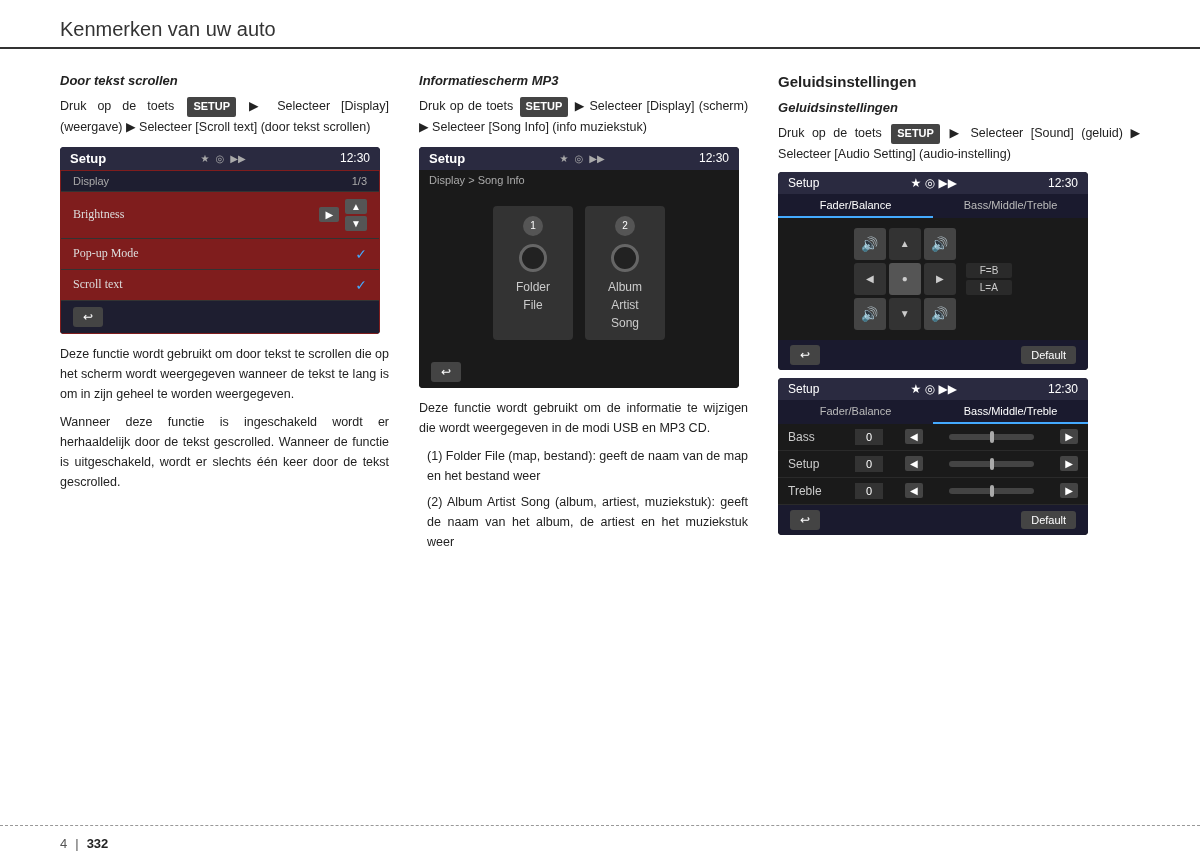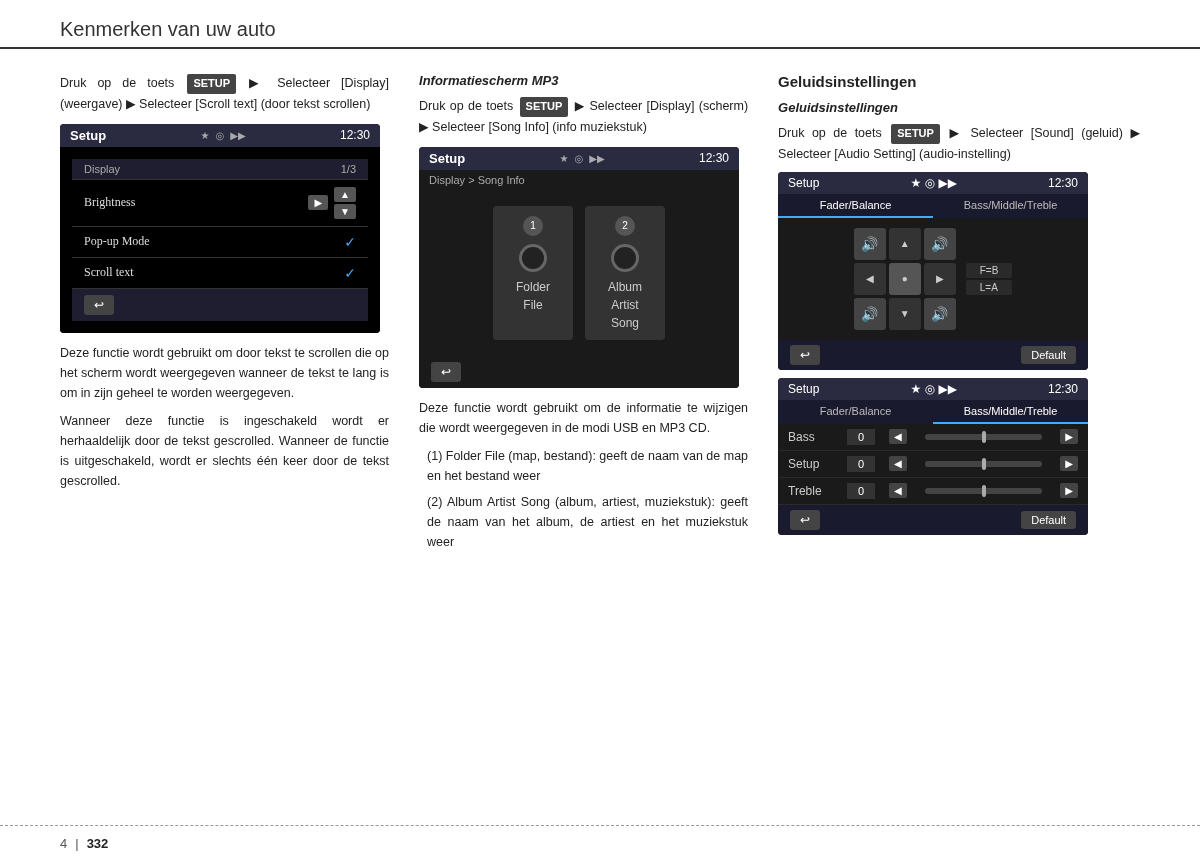--- a/index.html
+++ b/index.html
@@ -98,22 +98,22 @@
 
     .screen-header .icons {
       display: flex;
       gap: 6px;
       align-items: center;
       font-size: 10px;
       color: #aaa;
     }
 
     .screen-body {
-      background: #000000;
-      padding: 12px;
+      background: #7f1d1d;
+      padding: 1px;
     }
 
     
     .setup-row {
       display: flex;
       align-items: center;
       justify-content: space-between;
       padding: 7px 12px;
       border-bottom: 1px solid #333;
       color: #fff;
@@ -348,21 +348,21 @@
 
     
     .eq-row {
       display: flex;
       align-items: center;
       padding: 5px 10px;
       border-bottom: 1px solid #2a2a2a;
       background: #1a1a1a;
       color: #ccc;
       font-size: 12px;
-      gap: 14px;
+      gap: 22px;
     }
 
     .eq-row .eq-label {
       width: 45px;
     }
 
     .eq-row .eq-value {
       background: #333;
       color: #fff;
       border: none;
@@ -452,20 +452,21 @@
 </head>
 <body>
 
 <div class="page-header">
   <h1>Kenmerken van uw auto</h1>
 </div>
 
 <div class="content-area">
 
   <div class="col">
+    <div class="section-title">Door tekst scrollen</div>
     <p class="body-text">
       <span>Druk op de toets</span>
       <span class="setup-badge">SETUP</span>
       <span>▶ Selecteer [Display] (weergave) ▶ Selecteer [Scroll text] (door tekst scrollen)</span>
     </p>
 
     <div class="screen-mockup">
       <div class="screen-header">
         <span class="title">Setup</span>
         <div class="icons">

